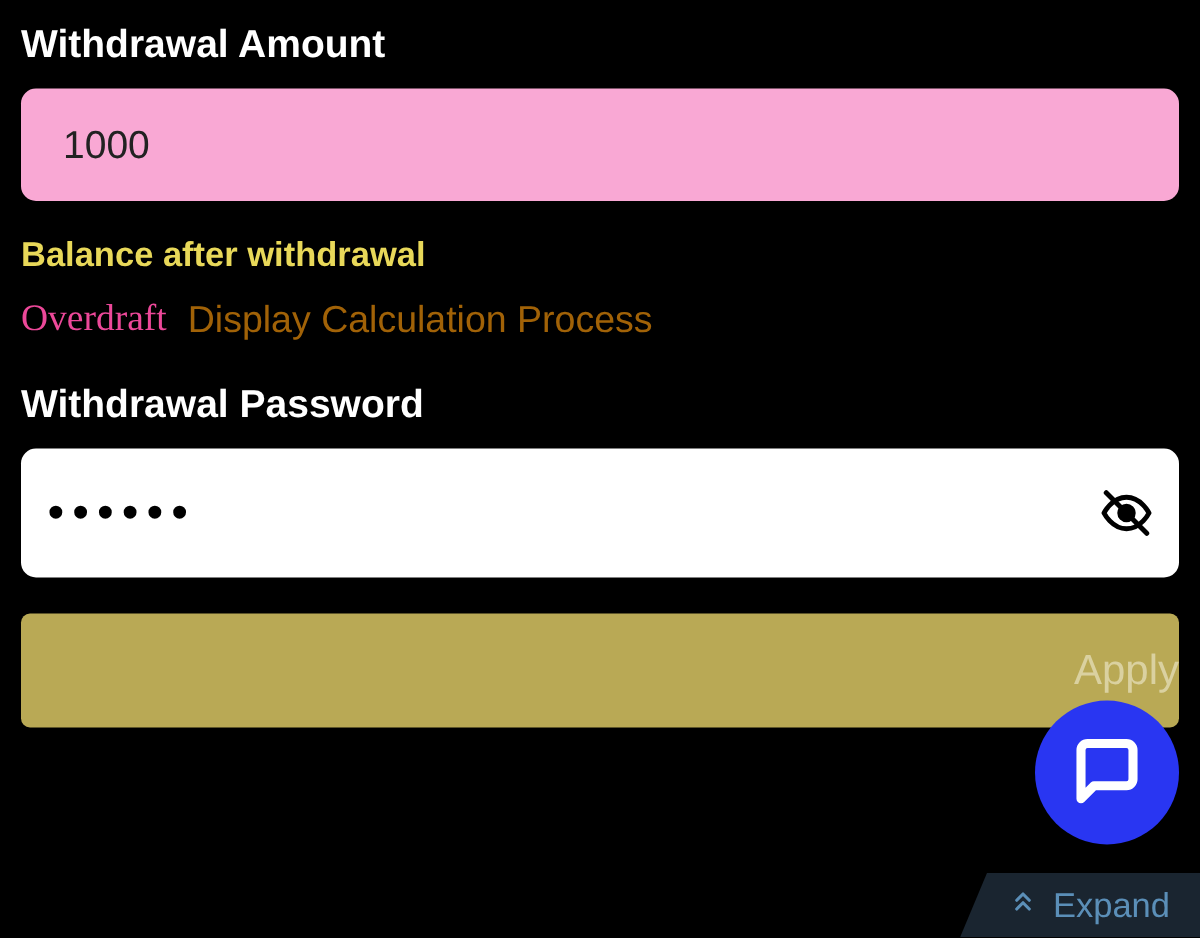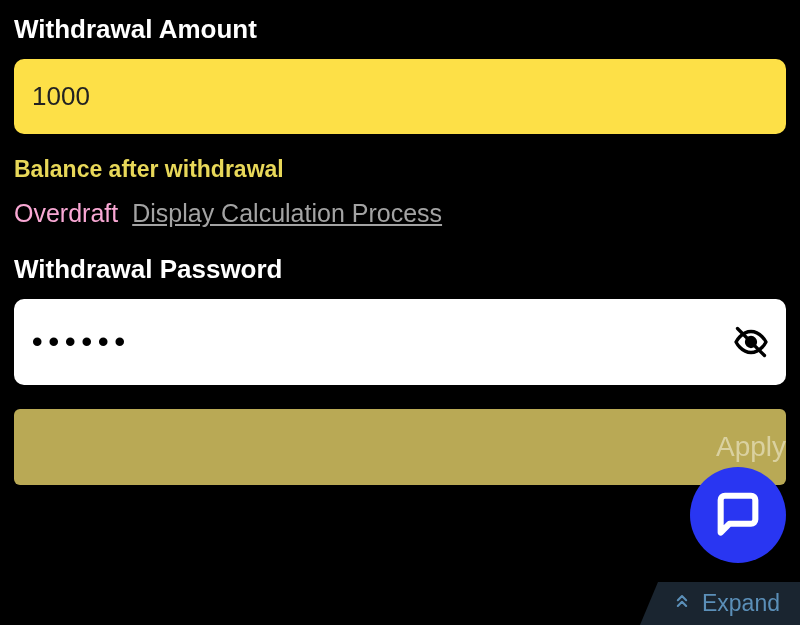--- a/index.html
+++ b/index.html
@@ -17,49 +17,49 @@
       overflow: hidden;
     }
     .label {
       color: #ffffff;
       font-size: 26px;
       font-weight: bold;
       margin-bottom: 14px;
     }
     .input-box {
       width: 100%;
-      background: #fde047;
+      background: #f9a8d4;
       border-radius: 10px;
-      padding: 22px 18px;
+      padding: 22px 28px;
       font-size: 26px;
       color: #222222;
       border: none;
       outline: none;
       margin-bottom: 22px;
       display: block;
     }
     .balance-label {
       color: #e8d859;
       font-size: 23px;
       font-weight: bold;
       margin-bottom: 16px;
     }
     .overdraft-row {
       display: flex;
       gap: 14px;
       margin-bottom: 26px;
       font-size: 25px;
     }
     .overdraft-text {
-      color: #f9a8d4;
+      color: #ec4899;
+      font-family: Liberation Serif, serif;
     }
     .calc-link {
-      color: #a3a3a3;
+      color: #a16207;
       cursor: pointer;
-      text-decoration: underline;
     }
     .password-container {
       position: relative;
       margin-bottom: 24px;
     }
     .password-input {
       width: 100%;
       background: #ffffff;
       border-radius: 10px;
       padding: 28px 60px 28px 18px;

